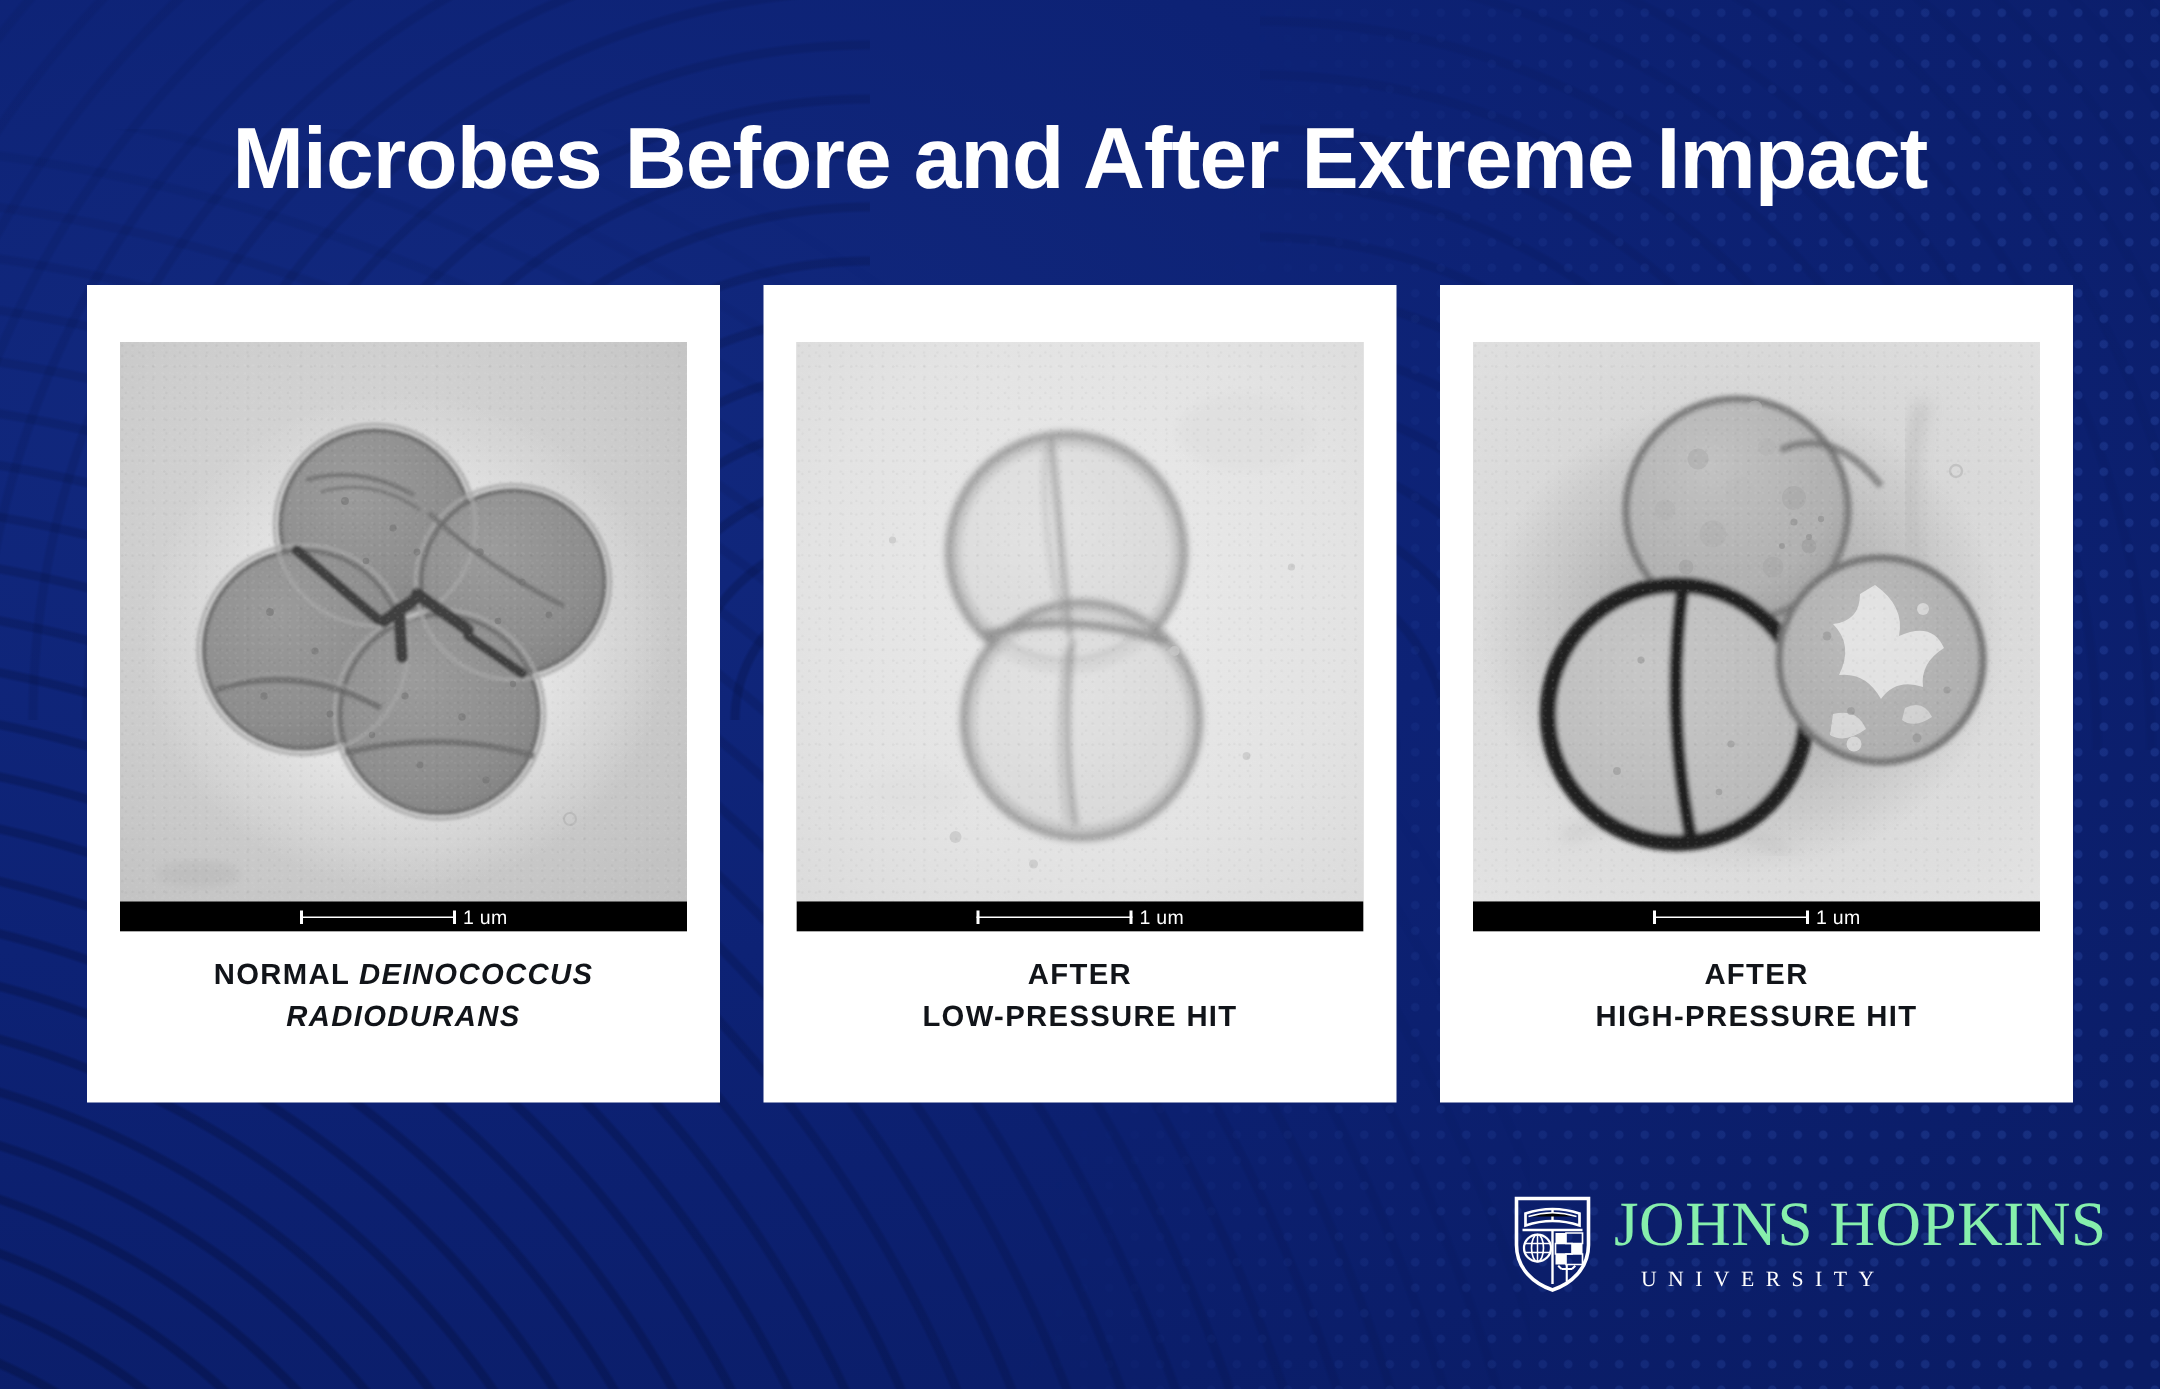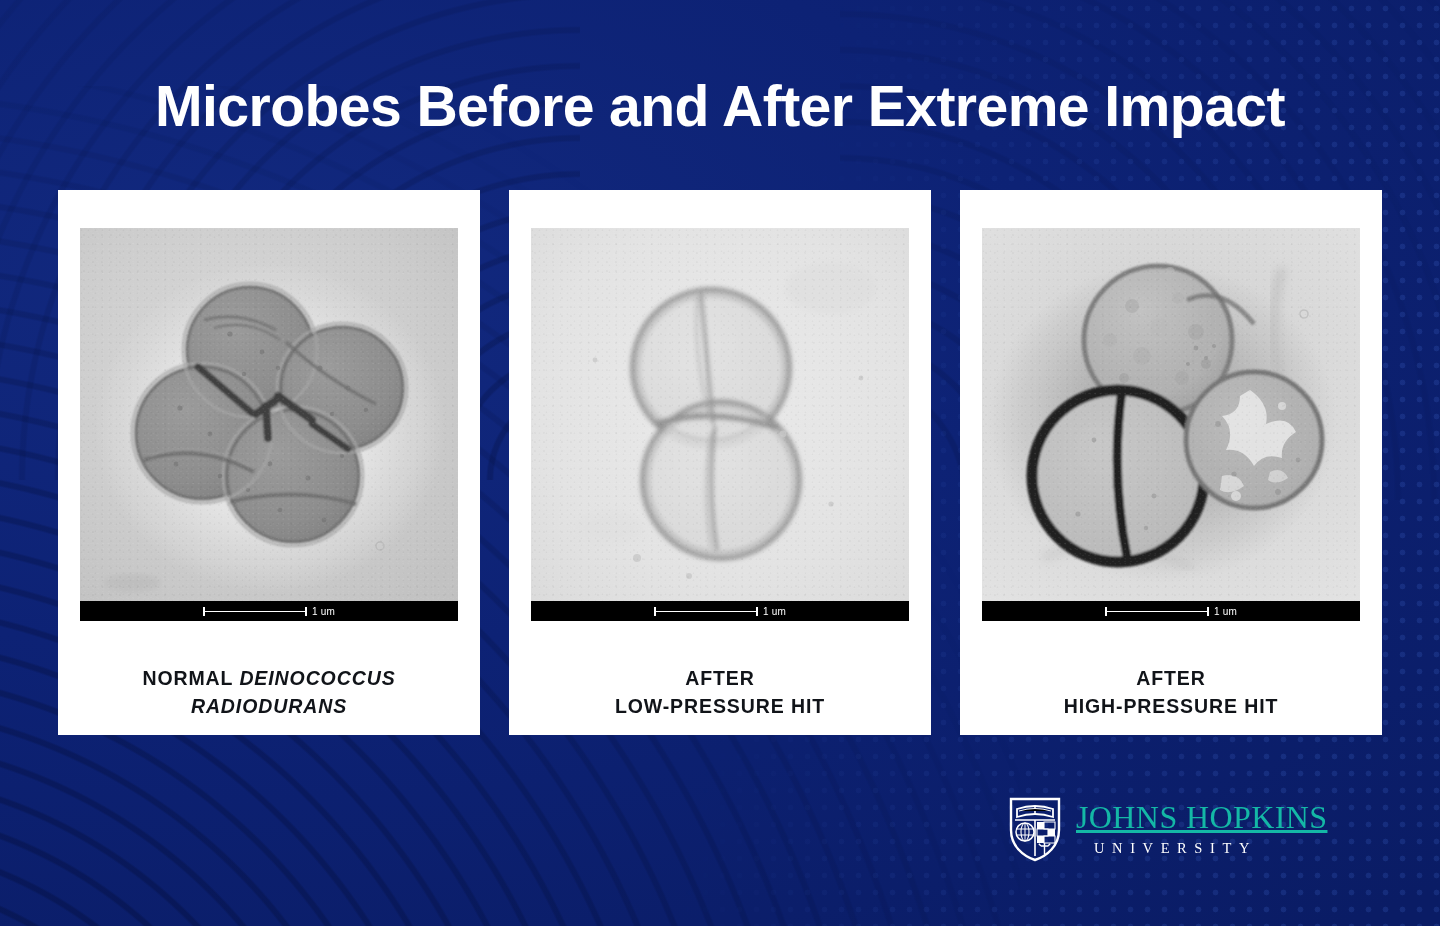--- a/index.html
+++ b/index.html
@@ -75,42 +75,42 @@
           display:flex; flex-direction:column; align-items:center; }
   .micro-wrap{ margin-top:38px; width:378px; height:393px; position:relative;
                overflow:hidden; background:#c9c9c9; }
   .micro-img{ position:absolute; left:0; top:0; width:378px; height:373px; overflow:hidden; }
   .scale-bar{ position:absolute; left:0; bottom:0; width:378px; height:20px; background:#000;
               display:flex; align-items:center; justify-content:center; }
   .scale-inner{ display:flex; align-items:center; gap:5px; }
   .sb-line{ position:relative; width:104px; height:1px; background:#fff; }
   .sb-line::before,.sb-line::after{ content:""; position:absolute; top:-4px; width:2px; height:9px; background:#fff; }
   .sb-line::before{ left:0; } .sb-line::after{ right:0; }
-  .sb-text{ color:#fff; font-size:10px; font-family:"Liberation Sans", sans-serif; letter-spacing:.2px; }
-
-  .caption{ margin-top:44px; text-align:center; color:#111419;
+  .sb-text{ color:#fff; font-size:13px; font-family:"Liberation Sans", sans-serif; letter-spacing:.2px; }
+
+  .caption{ margin-top:16px; text-align:center; color:#111419;
             font-size:19.5px; font-weight:600; letter-spacing:.9px; line-height:1.42; }
   .caption em{ font-style:italic; font-weight:600; }
 
   
   .grain{ position:absolute; inset:0; pointer-events:none; opacity:.5;
     background-image:
       radial-gradient(circle at 21% 34%, rgba(0,0,0,.08) 0 .6px, rgba(0,0,0,0) 1.1px),
       radial-gradient(circle at 67% 12%, rgba(255,255,255,.12) 0 .6px, rgba(0,0,0,0) 1.1px),
       radial-gradient(circle at 44% 78%, rgba(0,0,0,.07) 0 .6px, rgba(0,0,0,0) 1.1px),
       radial-gradient(circle at 85% 57%, rgba(255,255,255,.10) 0 .6px, rgba(0,0,0,0) 1.1px);
     background-size:7px 7px, 5px 5px, 9px 9px, 6px 6px;
   }
 
   
   #jhu-logo{ position:absolute; left:1008px; top:796px; display:flex; align-items:center; gap:14px; }
   #jhu-shield{ width:54px; height:66px; }
   #jhu-words{ display:flex; flex-direction:column; }
-  #jhu-name{ color:#14b8a6; font-family:"Liberation Serif", serif; font-size:32px;
-             line-height:1; letter-spacing:.4px;text-decoration:underline; }
+  #jhu-name{ color:#86efac; font-family:"Liberation Serif", serif; font-size:42px;
+             line-height:1; letter-spacing:.4px; }
   #jhu-sub{ color:#fff; font-family:"Liberation Serif", serif; font-size:14.5px;
             letter-spacing:7.6px; margin-top:7px; margin-left:18px; }
 </style>
 </head>
 <body>
 
 <div id="bg-root">
   <div id="bg-base"></div>
   <div id="bg-waves-bl"></div>
   <div id="bg-waves-tl"></div>

